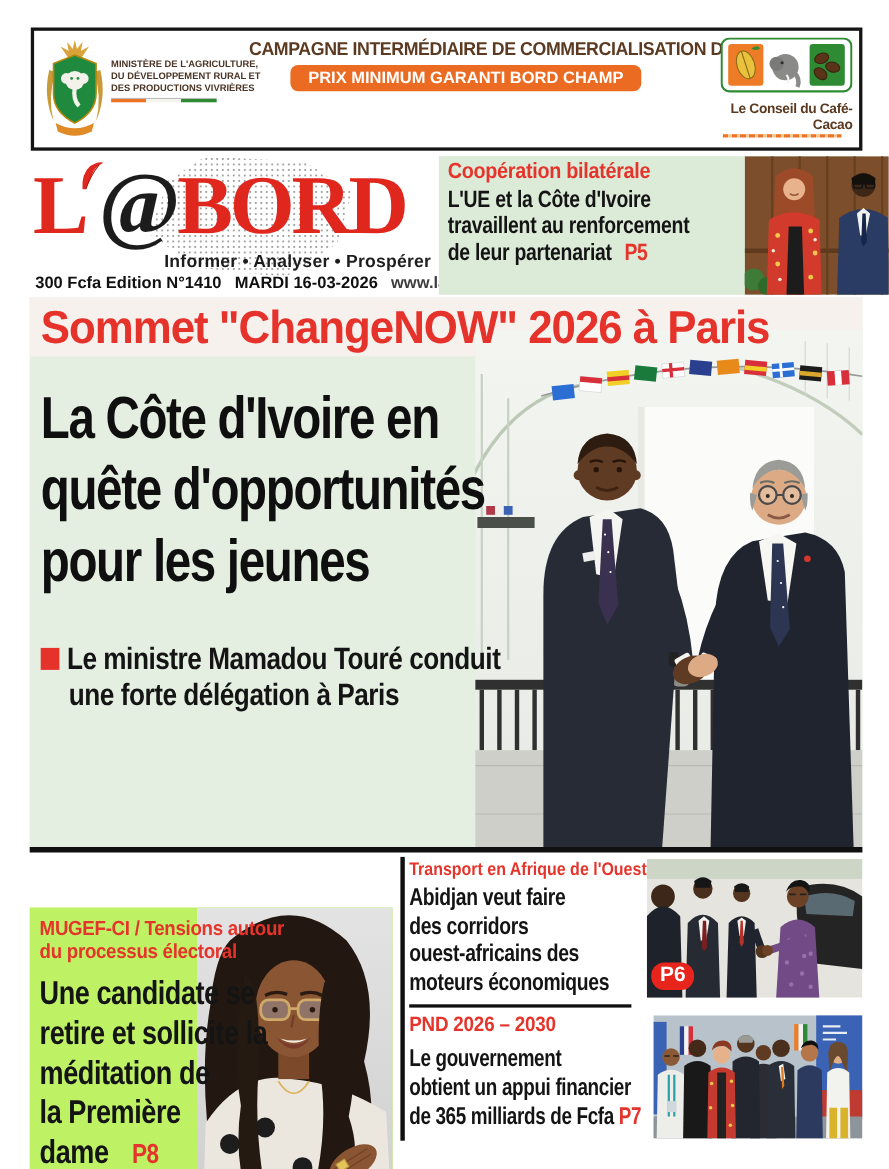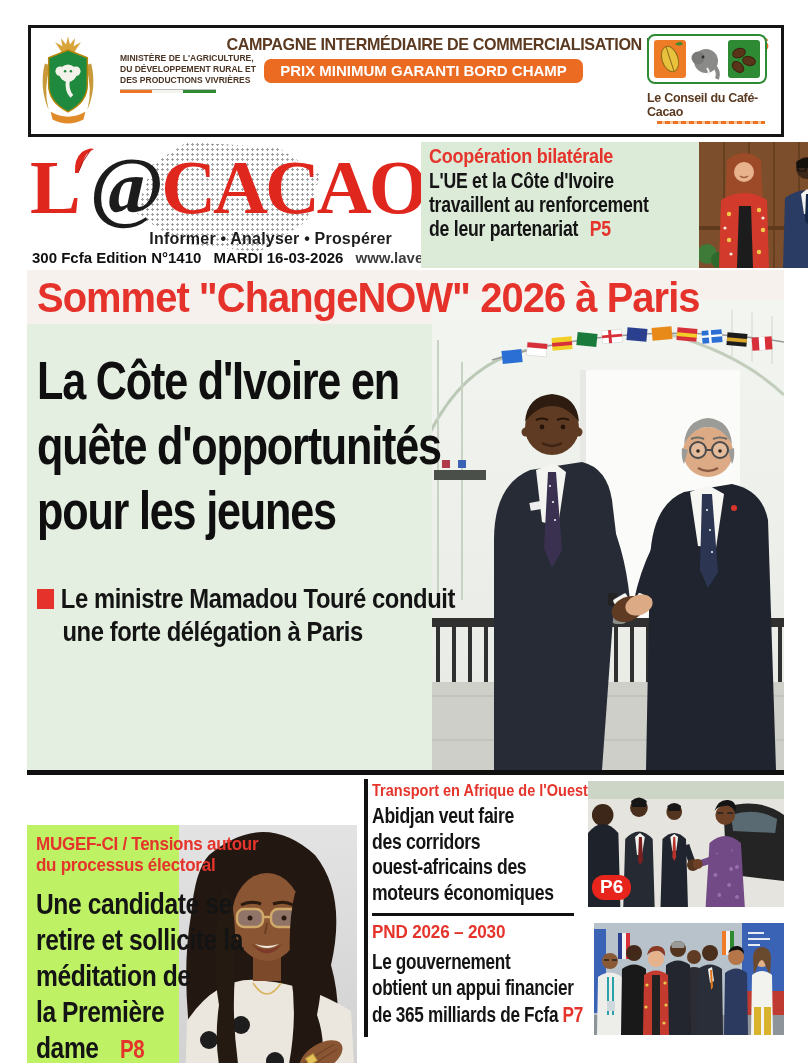--- a/index.html
+++ b/index.html
@@ -4,49 +4,49 @@
 <style>
   * { margin:0; padding:0; box-sizing:border-box; }
   html,body { background:#fff; }
   .page {
     position:relative; width:808px; height:1063px; background:#fff;
     overflow:hidden; font-family:"Liberation Sans", sans-serif; margin:0 auto;
   }
 
   
   .top-banner { position:absolute; left:28px; top:25px; width:756px; height:112px; border:3px solid #141414; background:#fff; }
-  .ministry { position:absolute; left:8px; top:5px; display:flex; gap:23px; }
+  .ministry { position:absolute; left:8px; top:5px; display:flex; gap:4px; }
   .ministry-text { margin-top:20px; font-size:8.5px; font-weight:bold; color:#4a3424; line-height:1.3; letter-spacing:0; }
   .ministry-stripe { margin-top:3px; height:4px; width:96px;
     background:linear-gradient(90deg,#ee7425 0 33%,#f5f5f0 33% 66%,#2e8b34 66%); border-top:1px solid #bbb; }
   .campaign { position:absolute; left:185px; right:150px; top:7px; text-align:center; }
   .campaign-title { font-size:17px; font-weight:800; color:#5b3a21; letter-spacing:-0.4px; white-space:nowrap; transform:scaleX(0.95); transform-origin:50% 0; }
   .campaign-title .yr { color:#ee6b25; }
   .price-pill { display:inline-block; margin-top:4px; background:#ec6b22; color:#fff; font-weight:800; font-size:15px; padding:3px 16px 4px; border-radius:7px; }
   .price-value { margin-top:3px; font-size:30px; font-weight:800; color:#f07d22; letter-spacing:1px; }
-  .cacao-logo { position:absolute; right:6px; top:6px; width:128px; text-align:left; }
+  .cacao-logo { position:absolute; right:6px; top:6px; width:128px; text-align:right; }
   .cacao-name { font-size:12.5px; font-weight:800; color:#5b3a21; margin-top:1px; letter-spacing:-0.3px; }
   .cacao-underline { height:3px; margin:2px 10px 0; background:repeating-linear-gradient(90deg,#ee7425 0 5px,#f6c796 5px 8px); }
 
   
   .masthead { position:absolute; left:30px; top:142px; width:364px; height:128px; }
   .halftone { position:absolute; left:100px; top:0; width:190px; height:110px;
     background-image:radial-gradient(#8f8f8f 1px, transparent 1.3px); background-size:5px 5px; opacity:.85;
     clip-path:polygon(30% 0,78% 5%,100% 30%,93% 72%,68% 100%,26% 92%,3% 64%,12% 20%); }
   .mast-title { position:absolute; left:0; top:0; font-family:"Liberation Serif", serif; font-weight:bold;
     font-size:76px; line-height:1.1; color:#e0271e; letter-spacing:-3px; white-space:nowrap; }
   .mast-title .at { color:#1c1c1c; font-size:80px; }
   .feather { position:relative; top:-38px; margin:0 -6px 0 -6px; display:inline-block; }
   .mast-tagline { position:absolute; right:2px; top:88px; font-size:16px; font-weight:bold; color:#1d1d1d; letter-spacing:0.2px; }
   .mast-edition { position:absolute; left:2px; top:107px; font-size:15px; font-weight:800; color:#101010; white-space:nowrap; }
   .mast-edition .sep { display:inline-block; width:12px; }
   .mast-edition .site { color:#3d3d3d; font-weight:bold; }
 
   
-  .coop { position:absolute; left:399px; top:142px; width:386px; height:126px; background:#dcead8; display:flex;margin-left:22px; }
+  .coop { position:absolute; left:399px; top:142px; width:386px; height:126px; background:#dcead8; display:flex; }
   .coop-text { flex:1; padding:3px 2px 0 8px; }
   .coop-kicker { color:#e5342b; font-weight:800; font-size:20px; letter-spacing:-0.3px; white-space:nowrap; transform:scaleX(0.9); transform-origin:0 0; }
   .coop-headline { margin-top:1px; font-size:21.5px; font-weight:800; color:#141414; line-height:1.12; letter-spacing:-0.3px; transform:scaleX(0.82); transform-origin:0 0; }
   .coop-headline span.line { display:block; white-space:nowrap; }
   .pref { color:#e5342b; }
   .coop-pref { margin-left:14px; }
   .coop-photo { flex:none; width:150px; height:126px; }
 
   
   .main { position:absolute; left:27px; top:270px; width:757px; height:500px; background:#e4efe1; }
@@ -158,21 +158,21 @@
       <div class="cacao-underline"></div>
     </div>
   </div>
 
   <div class="masthead">
     <div class="halftone"></div>
     <div class="mast-title">
       <span>L</span><span class="feather"><svg width="24" height="28" viewBox="0 0 24 28">
             <path d="M3,26 Q2,12 10,5 Q18,0 22,2 Q14,6 12,12 Q10,18 6,26 Z" fill="#e0271e"></path>
             <path d="M6,26 Q10,14 18,4" stroke="#a81812" stroke-width="1" fill="none"></path>
-          </svg></span><span class="at">@</span><span>CACAO</span>
+          </svg></span><span class="at">@</span><span>BORD</span>
     </div>
     <div class="mast-tagline">Informer • Analyser • Prospérer</div>
     <div class="mast-edition">
       <span>300 Fcfa Edition N°1410</span><span class="sep"></span><span>MARDI 16-03-2026</span><span class="sep"></span><span class="site">www.lavenir.ci</span>
     </div>
   </div>
 
   <div class="coop">
     <div class="coop-text">
       <div class="coop-kicker">Coopération bilatérale</div>

